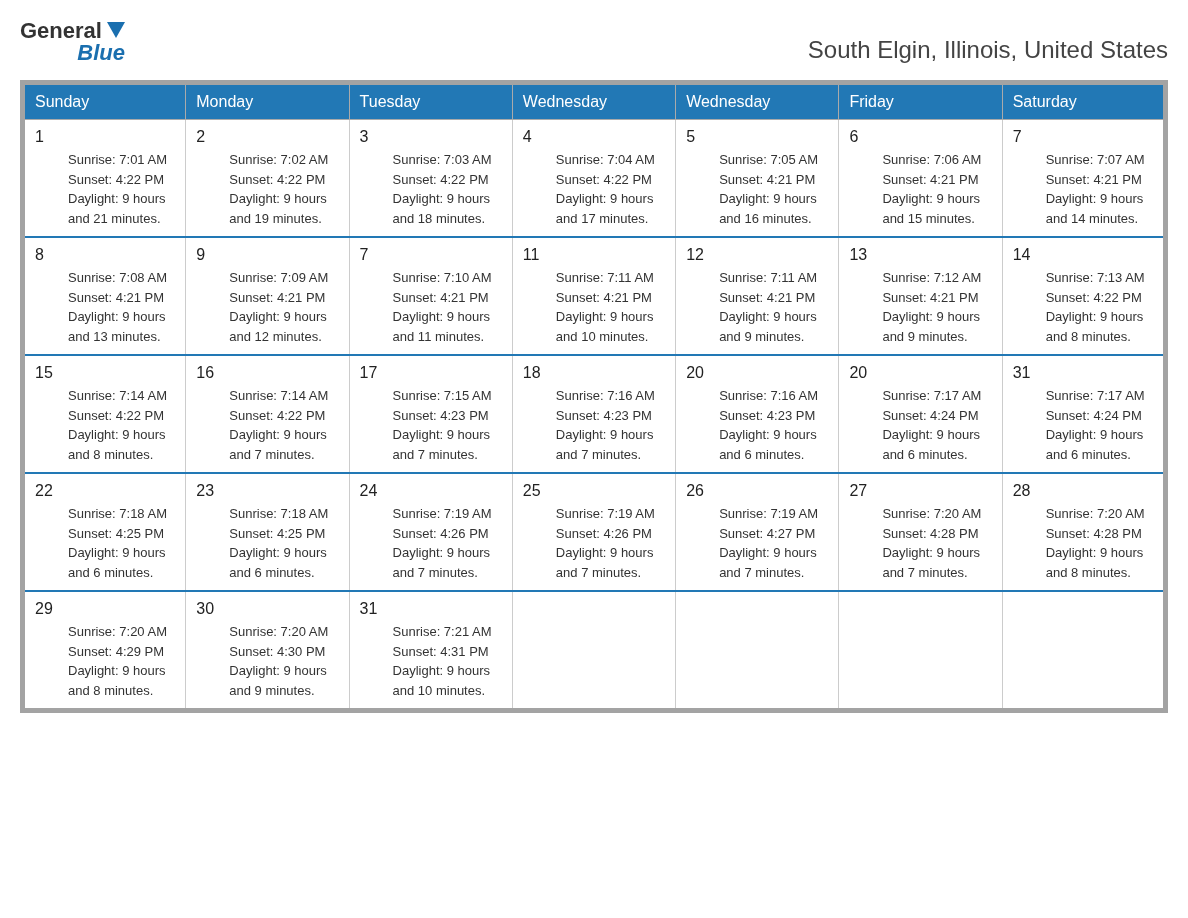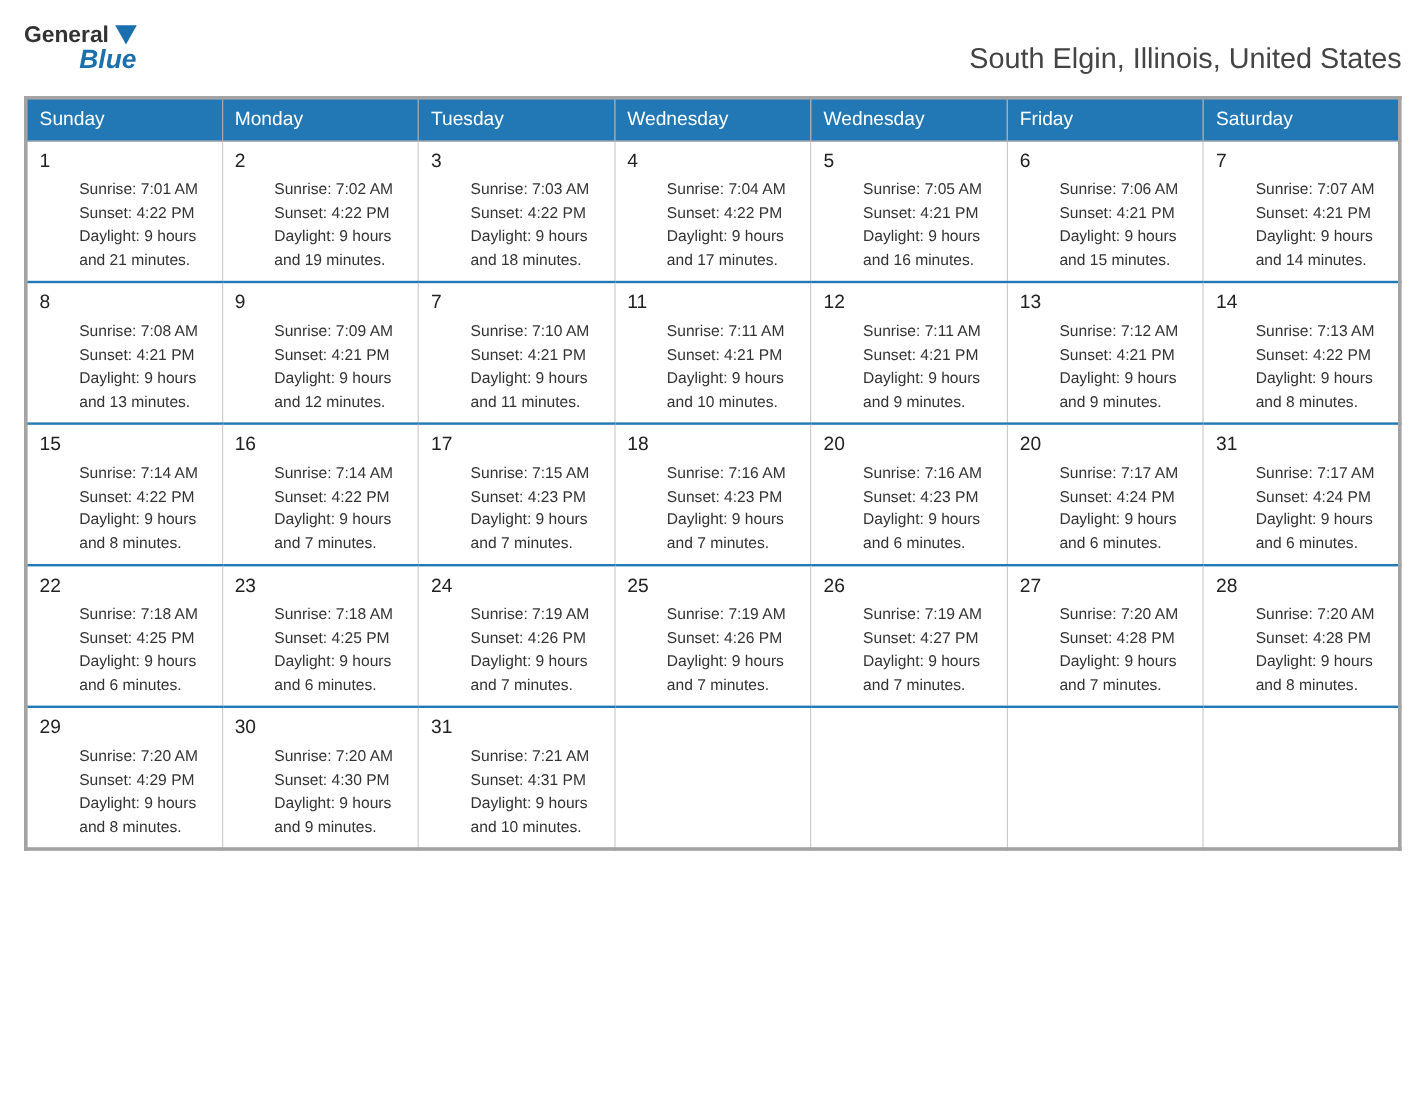--- a/index.html
+++ b/index.html
@@ -15,21 +15,21 @@
       justify-content: space-between;
       align-items: flex-start;
       margin-bottom: 16px;
     }
     .logo {
       display: flex;
       align-items: center;
       gap: 4px;
     }
     .logo-text-general {
-      font-size: 19px;
+      font-size: 22px;
       font-weight: bold;
       color: #333;
     }
     .logo-text-blue {
       font-size: 22px;
       font-weight: bold;
       color: #1a6faf;
     }
     .title-section {
       text-align: right;
@@ -41,21 +41,21 @@
       line-height: 1.1;
     }
     .location-subtitle {
       font-size: 24px;
       color: #444;
       margin-top: 16px;
     }
     .calendar {
       width: 100%;
       border-collapse: collapse;
-      border: 3px solid #a3a3a3;
+      border: 5px solid #a3a3a3;
     }
     .calendar th {
       background-color: #2278b5;
       color: #fff;
       padding: 8px 10px;
       font-size: 16px;
       font-weight: normal;
       text-align: left;
       border: 1px solid #aaa;
     }

